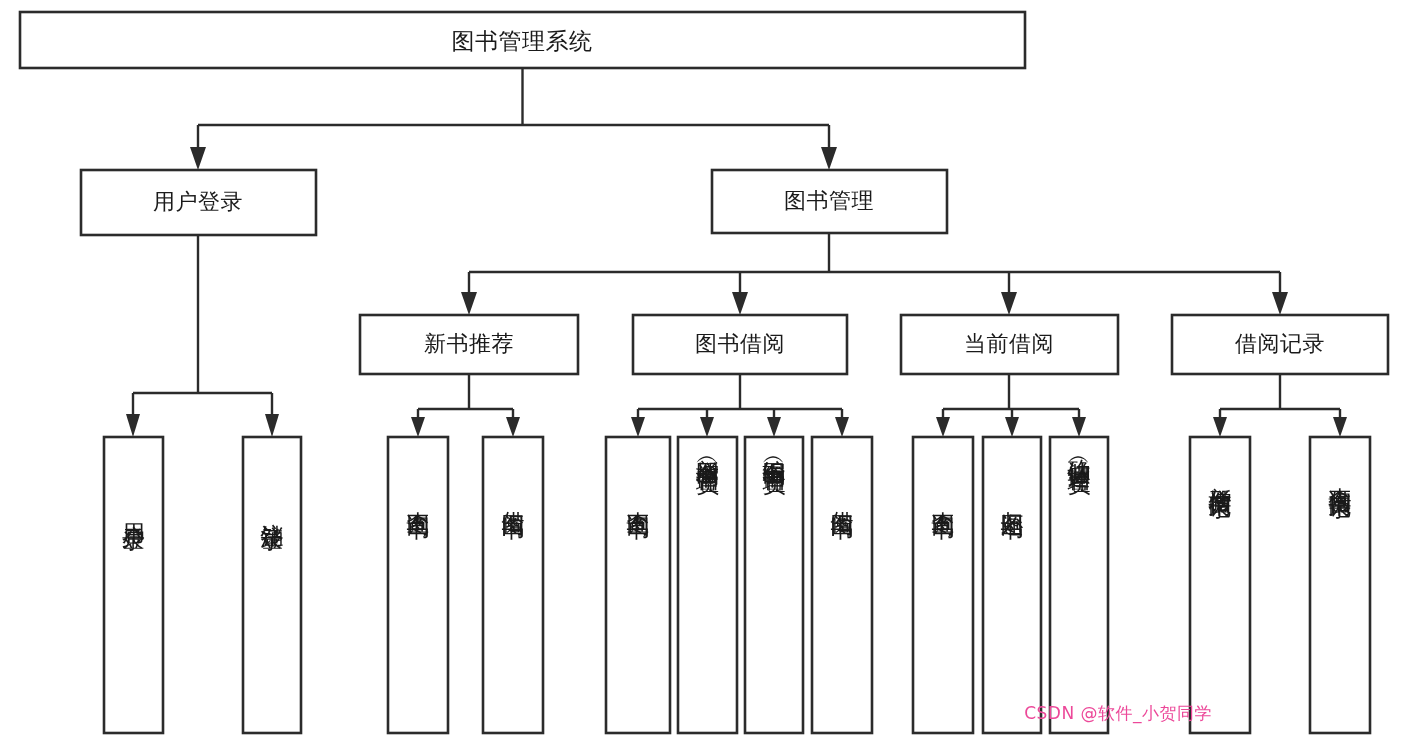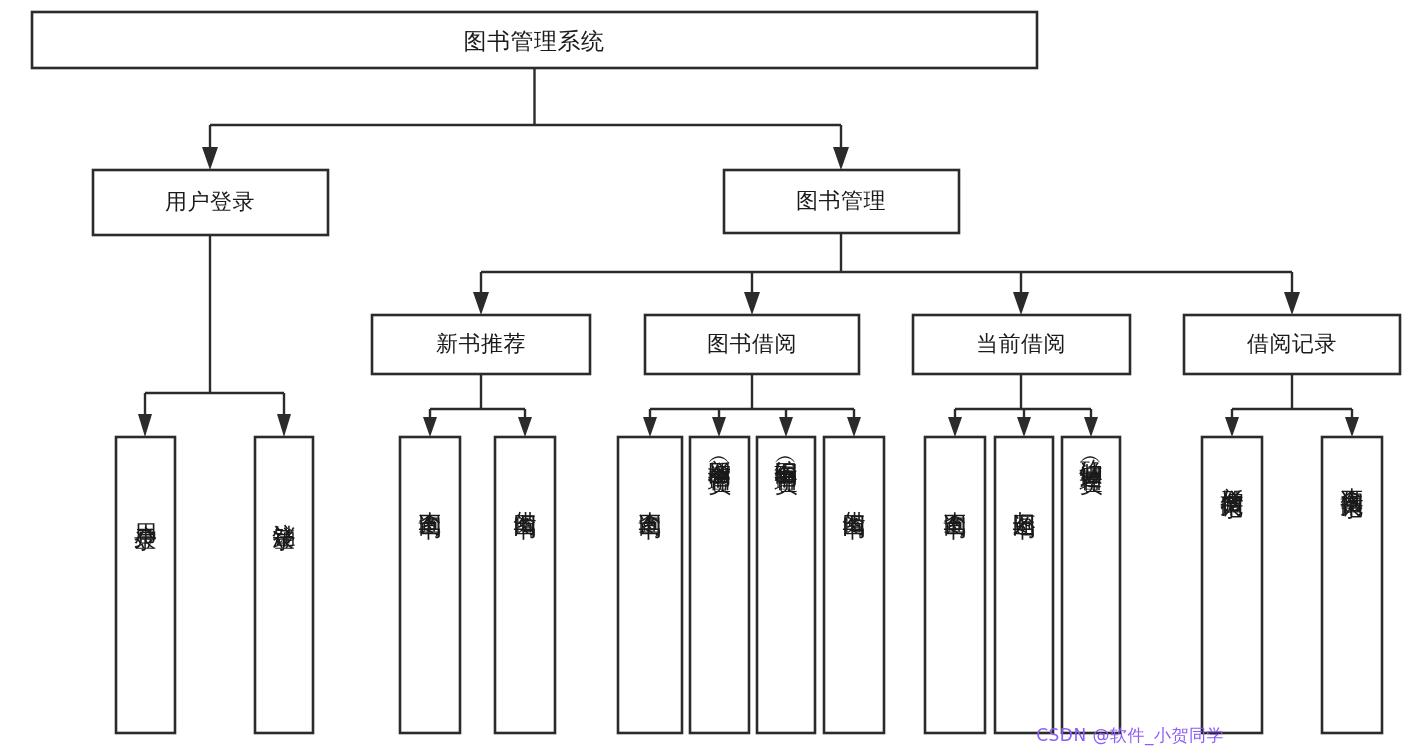--- a/index.html
+++ b/index.html
@@ -11,21 +11,20 @@
     width: 1405px;
     height: 747px;
     font-family: "DejaVu Sans", "Liberation Sans", sans-serif;
     overflow: hidden;
   }
   #diagram-root {
     position: relative;
     width: 1220px;
     height: 747px;
     background: #ffffff;
-    margin-left: 12px;
   }
   svg#flow-svg {
     position: absolute;
     left: 0;
     top: 0;
     width: 1405px;
     height: 747px;
   }
   .node-rect {
     fill: #ffffff;
@@ -66,24 +65,24 @@
     font-family: "DejaVu Sans", "Liberation Sans", sans-serif;
     font-size: 23px;
     line-height: 1;
     color: #1a1a1a;
     letter-spacing: 2px;
     white-space: nowrap;
   }
   .watermark {
     position: absolute;
     right: 8px;
-    bottom: 0;
+    bottom: 22px;
     font-family: "DejaVu Sans", "Liberation Sans", sans-serif;
     font-size: 17px;
-    color: #8b5cf6;
+    color: #ec4899;
     letter-spacing: 0.5px;
     white-space: nowrap;
   }
 </style>
 </head>
 <body>
 
 <div id="diagram-root">
 
   <svg id="flow-svg" viewBox="0 0 1405 747">

